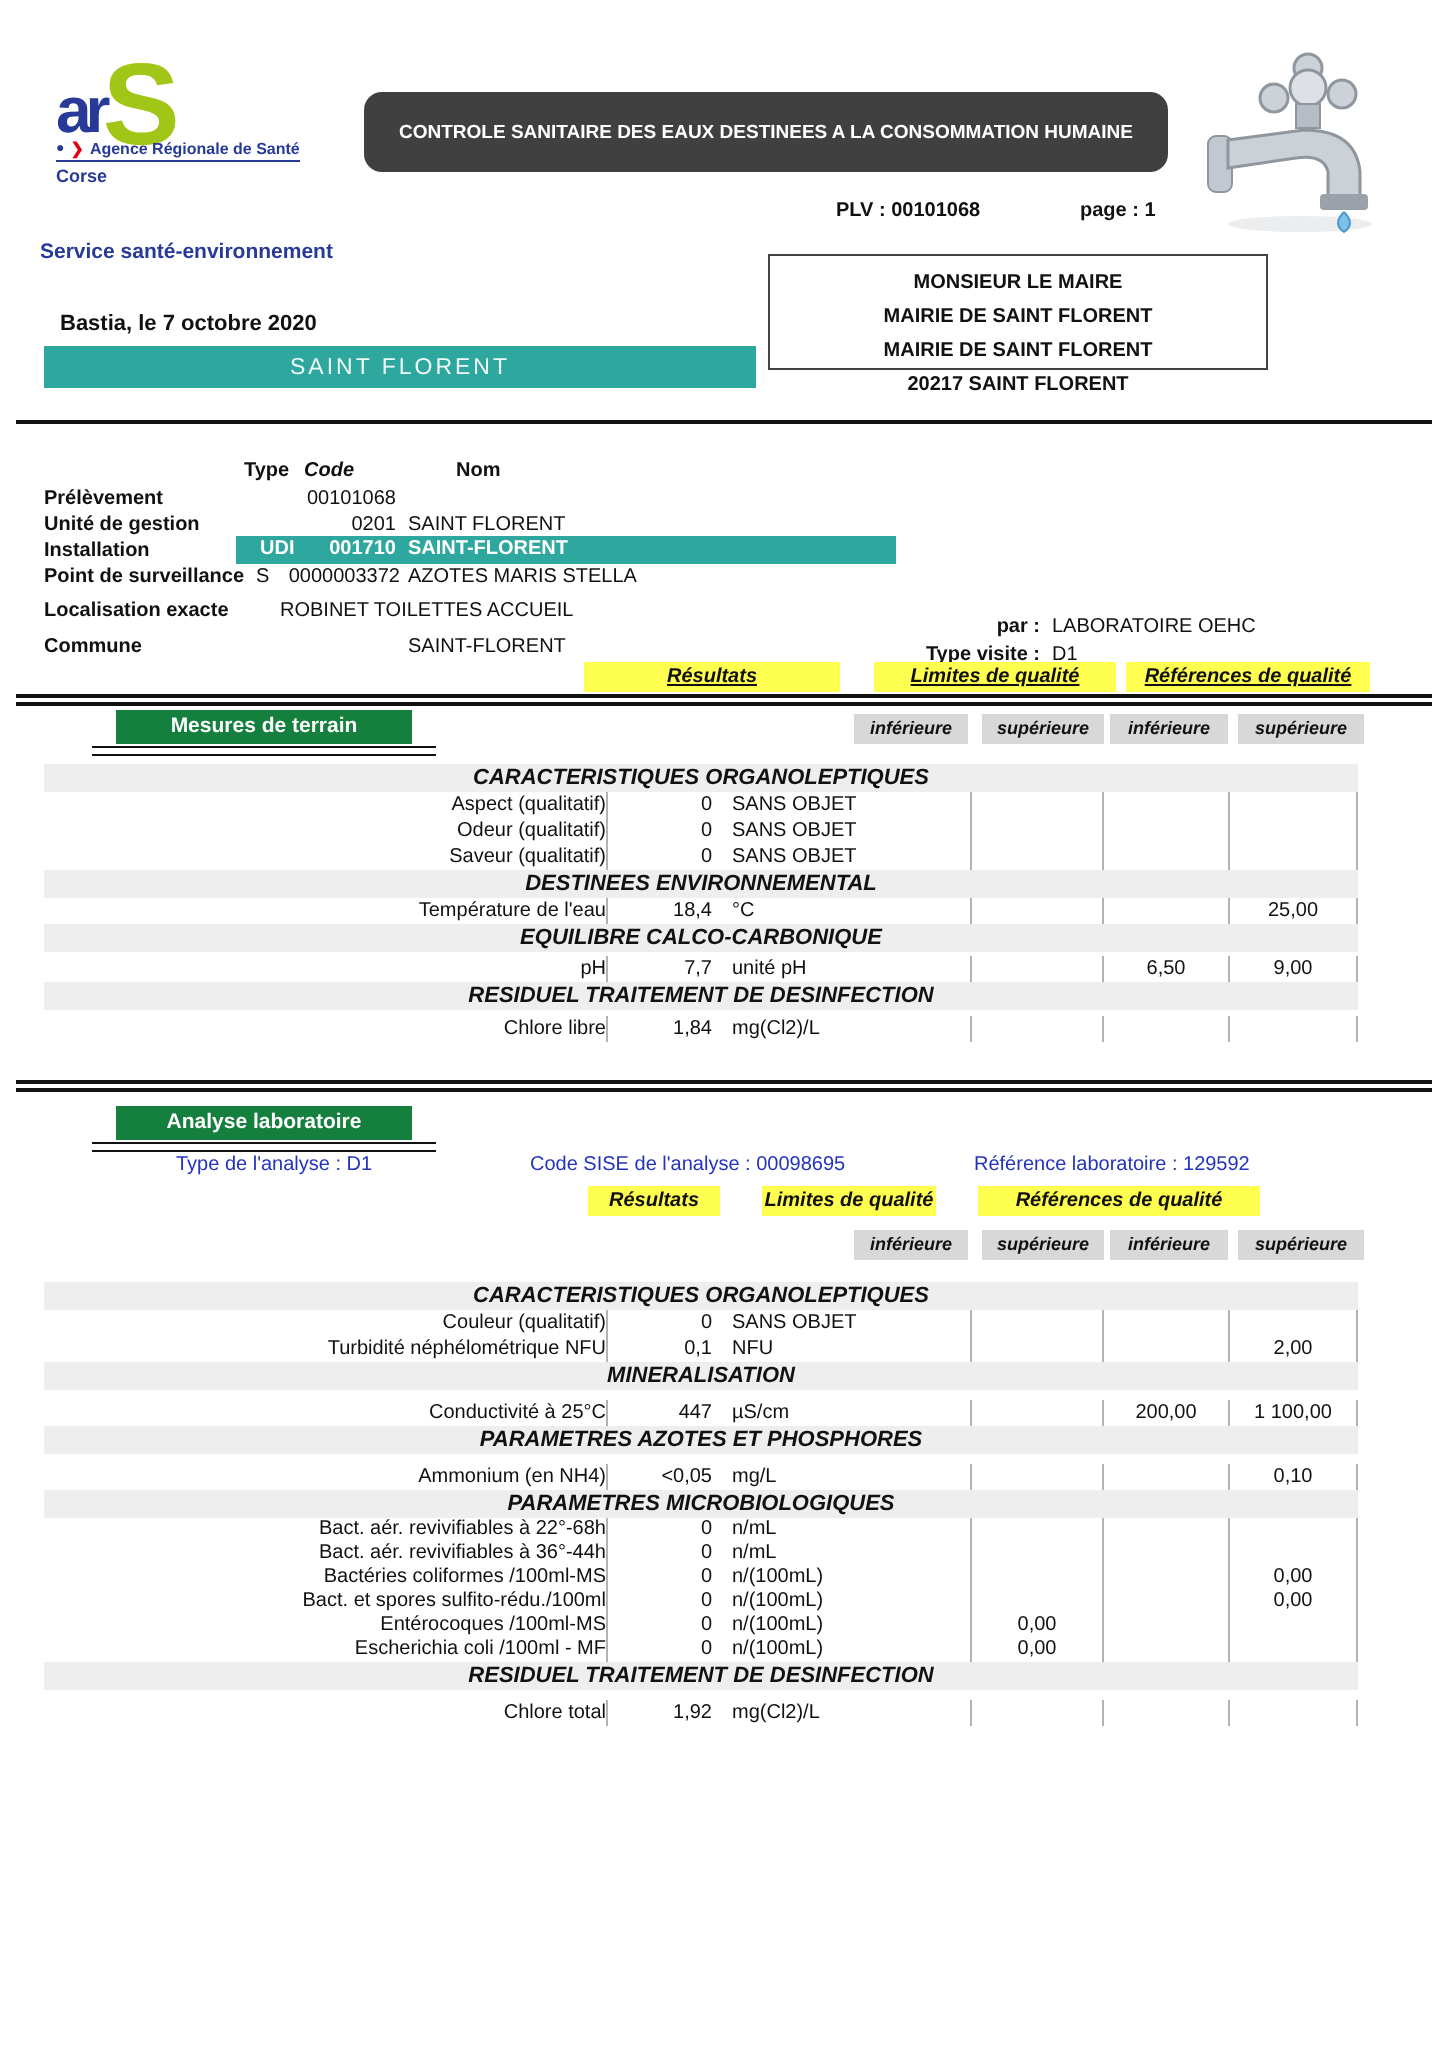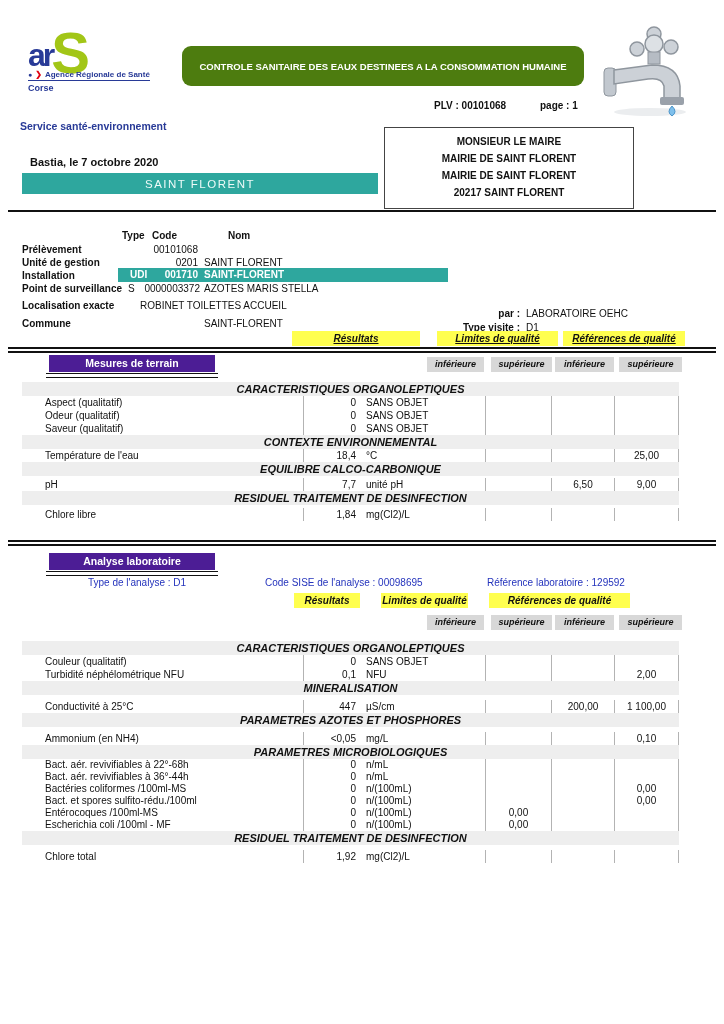--- a/index.html
+++ b/index.html
@@ -11,56 +11,56 @@
   .logo{position:absolute;left:28px;top:30px;width:160px;}
   .logo-text{display:flex;align-items:flex-end;line-height:0.8;}
   .logo-ar{font-weight:bold;color:#283A97;font-size:32px;letter-spacing:-3px;}
   .logo-s{font-weight:bold;color:#A2C617;font-size:58px;margin-left:-1px;margin-bottom:-8px;}
   .logo-tag{margin-top:2px;font-size:8px;font-weight:bold;color:#283A97;
             border-bottom:1px solid #283A97;padding-bottom:1px;width:fit-content;display:flex;gap:3px;align-items:center;}
   .logo-dot{color:#283A97;font-size:7px;}
   .logo-chev{color:#E1000F;font-size:8px;}
   .logo-region{margin-top:2px;font-size:9px;font-weight:bold;color:#283A97;}
   .banner{position:absolute;left:182px;top:46px;width:402px;height:40px;border-radius:9px;
-          background:#4d7c0f;color:#fff;font-size:9.5px;font-weight:bold;
+          background:#404040;color:#fff;font-size:9.5px;font-weight:bold;
           display:flex;align-items:center;justify-content:center;text-align:center;padding:0 10px;box-sizing:border-box;}
   .plv{position:absolute;top:100px;font-size:10px;font-weight:bold;}
   .service{position:absolute;left:20px;top:120px;font-size:10.5px;font-weight:bold;color:#283A97;}
-  .addr{position:absolute;left:384px;top:127px;width:250px;height:82px;border:1.5px solid #444;
+  .addr{position:absolute;left:384px;top:127px;width:250px;height:58px;border:1.5px solid #444;
         box-sizing:border-box;text-align:center;font-size:10px;font-weight:bold;padding-top:5px;line-height:17px;}
   .dateline{position:absolute;left:30px;top:156px;font-size:11px;font-weight:bold;}
   .commune-banner{position:absolute;left:22px;top:173px;width:356px;height:21px;background:#2EA79E;
         color:#edfaf8;font-size:11.5px;letter-spacing:1.5px;display:flex;align-items:center;justify-content:center;}
   .toprule{position:absolute;left:8px;top:210px;width:708px;height:2px;background:#111;}
   
   .irow{position:absolute;left:0;width:634px;height:13px;font-size:10px;line-height:13px;}
   .irow span{position:absolute;white-space:nowrap;}
   .teal-row{position:absolute;left:118px;top:268px;width:330px;height:14px;background:#2EA79E;
             color:#fff;font-weight:bold;font-size:10px;line-height:14px;}
   .teal-row span{position:absolute;white-space:nowrap;}
   
   .ylab{position:absolute;height:15px;line-height:15px;background:#FFFF4F;
         font-size:10px;font-weight:bold;font-style:italic;text-align:center;}
   .ylab.u{text-decoration:underline;}
   .gbox{position:absolute;height:15px;line-height:15px;background:#D8D8D8;
         font-size:9px;font-weight:bold;font-style:italic;text-align:center;}
   .dblrule{position:absolute;left:8px;width:708px;height:6px;box-sizing:border-box;
            border-top:2px solid #111;border-bottom:2px solid #111;}
   .tab{position:absolute;width:172px;}
-  .tab-box{background:#4c1d95;color:#fff;font-size:10.5px;font-weight:bold;text-align:center;
-           height:17px;line-height:17px;width:166px;margin:0 auto;}
+  .tab-box{background:#15803d;color:#fff;font-size:10.5px;font-weight:bold;text-align:center;
+           height:17px;line-height:17px;width:148px;margin:0 auto;}
   .tab-under{height:3px;border-top:1.5px solid #111;border-bottom:1px solid #111;margin-top:1px;}
   
   .tgrid{position:absolute;left:22px;width:657px;}
   .tband{height:14px;line-height:14px;background:#EEEEEE;text-align:center;
          font-size:11px;font-weight:bold;font-style:italic;}
   .trow{display:grid;grid-template-columns:281px 55px 64px 64px 66px 63px 64px;
         height:13px;line-height:13px;font-size:10px;}
   .trow.sm{height:12px;line-height:12px;}
-  .trow .cl{padding-left:23px;white-space:nowrap;overflow:hidden;}
+  .trow .cl{padding-left:23px;white-space:nowrap;overflow:hidden;text-align:right;}
   .trow .cv{text-align:right;border-left:1px solid #b3b3b3;padding-right:2px;}
   .trow .cu{padding-left:8px;white-space:nowrap;}
   .trow .cc{text-align:center;border-right:1px solid #b3b3b3;}
   .mt2{margin-top:2px;} .mt3{margin-top:3px;} .mt4{margin-top:5px;}
   .blueinfo{position:absolute;top:576px;left:0;width:724px;height:13px;font-size:10px;color:#2433BC;line-height:13px;}
   .blueinfo span{position:absolute;white-space:nowrap;}
 </style>
 </head>
 <body>
 
@@ -89,39 +89,39 @@
       <circle cx="75" cy="23" r="7"></circle>
       <circle cx="58" cy="20" r="9" fill="#dde1e5"></circle>
     </g>
     <rect x="52" y="28" width="12" height="12" fill="#b6bcc4" stroke="#8f969e"></rect>
     <rect x="8" y="44" width="12" height="28" rx="4" fill="#c2c8cf" stroke="#8f969e"></rect>
     <path d="M18 46 L56 41 Q82 41 84 62 L84 75 L68 75 L68 62 Q66 53 52 55 L18 60 Z" fill="#ccd1d7" stroke="#8f969e" stroke-width="1.5"></path>
     <rect x="64" y="73" width="24" height="8" rx="2" fill="#9aa1aa"></rect>
     <path d="M76 82 Q82 88 76 92 Q70 88 76 82" fill="#7FC0EC" stroke="#4d95c9"></path>
   </svg>
 
-  <span class="plv" style="left:418px;margin-left:16px;">PLV : 00101068</span>
+  <span class="plv" style="left:418px;">PLV : 00101068</span>
   <span class="plv" style="left:540px;">page : 1</span>
 
   <div class="service">Service santé-environnement</div>
 
   <div class="addr">
     <div>MONSIEUR LE MAIRE</div>
     <div>MAIRIE DE SAINT FLORENT</div>
     <div>MAIRIE DE SAINT FLORENT</div>
     <div>20217 SAINT FLORENT</div>
   </div>
 
   <div class="dateline">Bastia, le 7 octobre 2020</div>
   <div class="commune-banner">SAINT FLORENT</div>
   <div class="toprule"></div>
 
   <div class="irow b" style="top:229px;">
     <span style="left:122px;">Type</span>
-    <span style="left:152px;">Code</span>
+    <span style="left:152px;font-style:italic;">Code</span>
     <span style="left:228px;">Nom</span>
   </div>
   <div class="irow" style="top:243px;">
     <span class="b" style="left:22px;">Prélèvement</span>
     <span style="left:150px;width:48px;text-align:right;">00101068</span>
   </div>
   <div class="irow" style="top:256px;">
     <span class="b" style="left:22px;">Unité de gestion</span>
     <span style="left:150px;width:48px;text-align:right;">0201</span>
     <span style="left:204px;">SAINT FLORENT</span>
@@ -194,21 +194,21 @@
     </div>
     <div class="trow">
       <div class="cl">Saveur (qualitatif)</div>
       <div class="cv">0</div>
       <div class="cu">SANS OBJET</div>
       <div class="cc"></div>
       <div class="cc"></div>
       <div class="cc"></div>
       <div class="cc"></div>
     </div>
-    <div class="tband">CONTEXTE ENVIRONNEMENTAL</div>
+    <div class="tband">DESTINEES ENVIRONNEMENTAL</div>
     <div class="trow">
       <div class="cl">Température de l'eau</div>
       <div class="cv">18,4</div>
       <div class="cu">°C</div>
       <div class="cc"></div>
       <div class="cc"></div>
       <div class="cc"></div>
       <div class="cc">25,00</div>
     </div>
     <div class="tband">EQUILIBRE CALCO-CARBONIQUE</div>

